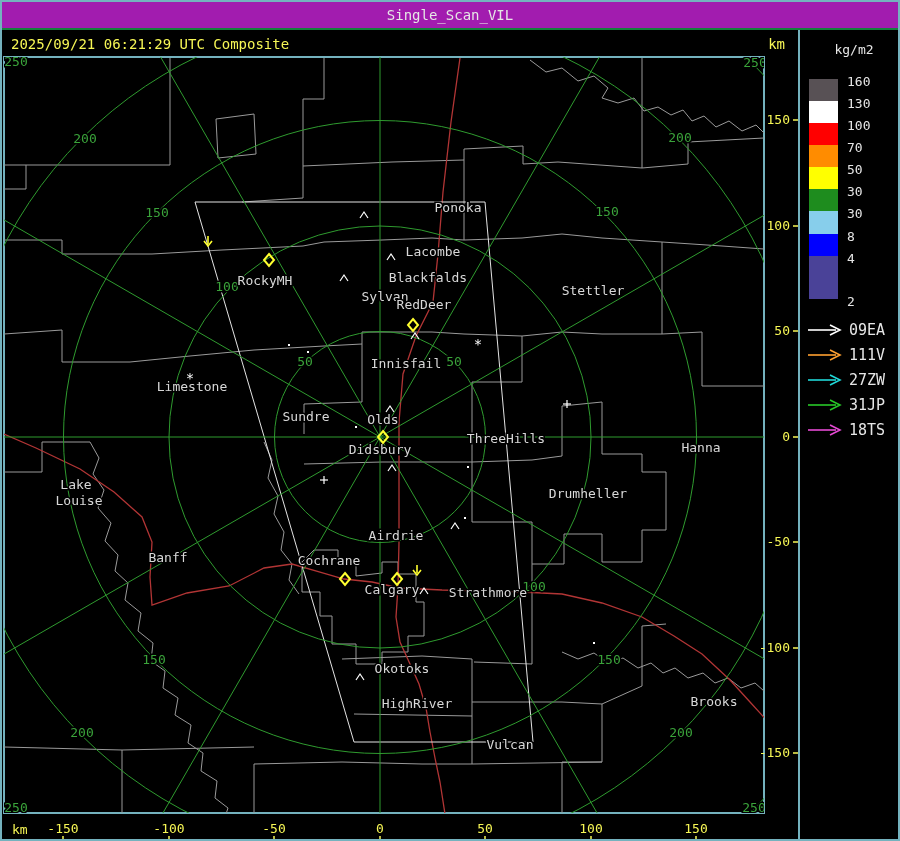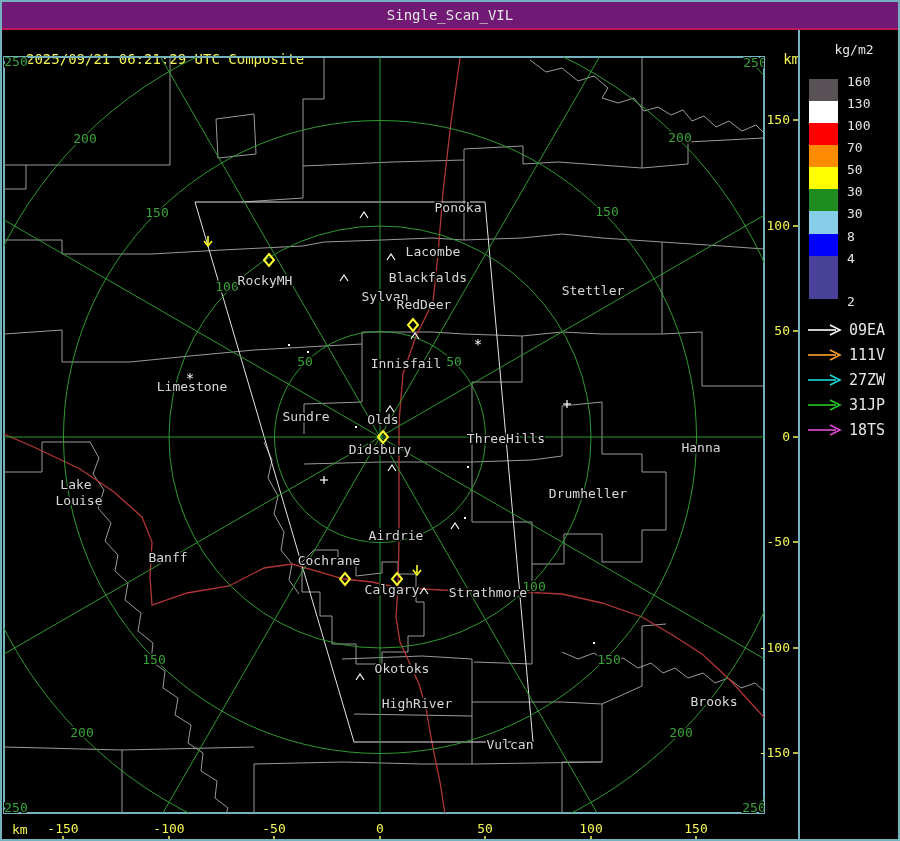--- a/index.html
+++ b/index.html
@@ -3,27 +3,27 @@
 <meta charset="utf-8">
 <style>
   html,body{margin:0;padding:0;background:#000;}
   .app{
     position:relative;width:900px;height:841px;background:#000;
     font-family:"DejaVu Sans Mono","Liberation Mono",monospace;
     box-sizing:border-box;border:2px solid #74b2be;overflow:hidden;
   }
   .titlebar{
     position:absolute;left:0;top:0;width:896px;height:26px;
-    border-bottom:2px solid #be185d;display:flex;align-items:center;justify-content:center;
-    color:#e6e6e6;font-size:14px;letter-spacing:0px;background:#701a75;
+    border-bottom:2px solid #15803d;display:flex;align-items:center;justify-content:center;
+    color:#e6e6e6;font-size:14px;letter-spacing:0px;background:#a21caf;
   }
   .infobar{
     position:absolute;left:0;top:28px;width:796px;height:26px;
     display:flex;align-items:center;justify-content:space-between;
-    color:#f6f655;font-size:14px;background:#000;padding:16px;
+    color:#f6f655;font-size:14px;background:#000;padding:1px;
   }
   .infobar .ts{padding-left:8px;}
   .infobar .unit{padding-right:14px;}
   .mapwrap{position:absolute;left:0;top:28px;width:796px;height:809px;}
   svg.mapsvg{position:absolute;left:0;top:0;}
   .legend{
     position:absolute;right:0;top:28px;width:98px;height:809px;background:#000;
     border-left:2px solid #74b2be;color:#e6e6e6;font-size:13px;
   }
   .legend .hdr{position:absolute;left:0;top:12px;width:100%;text-align:center;padding-left:10px;box-sizing:border-box;}

